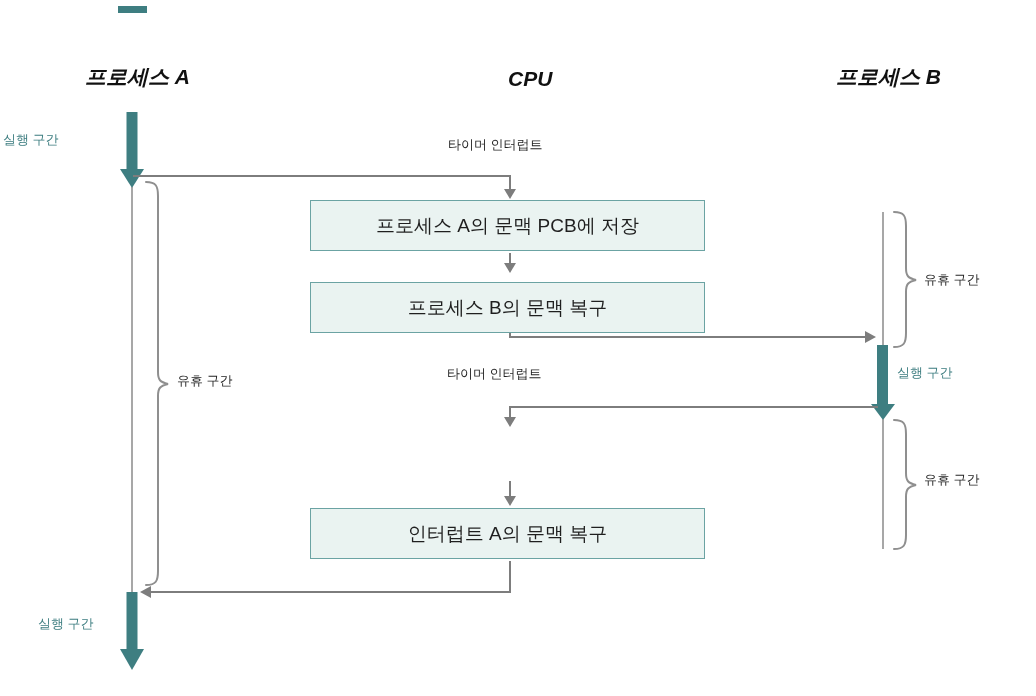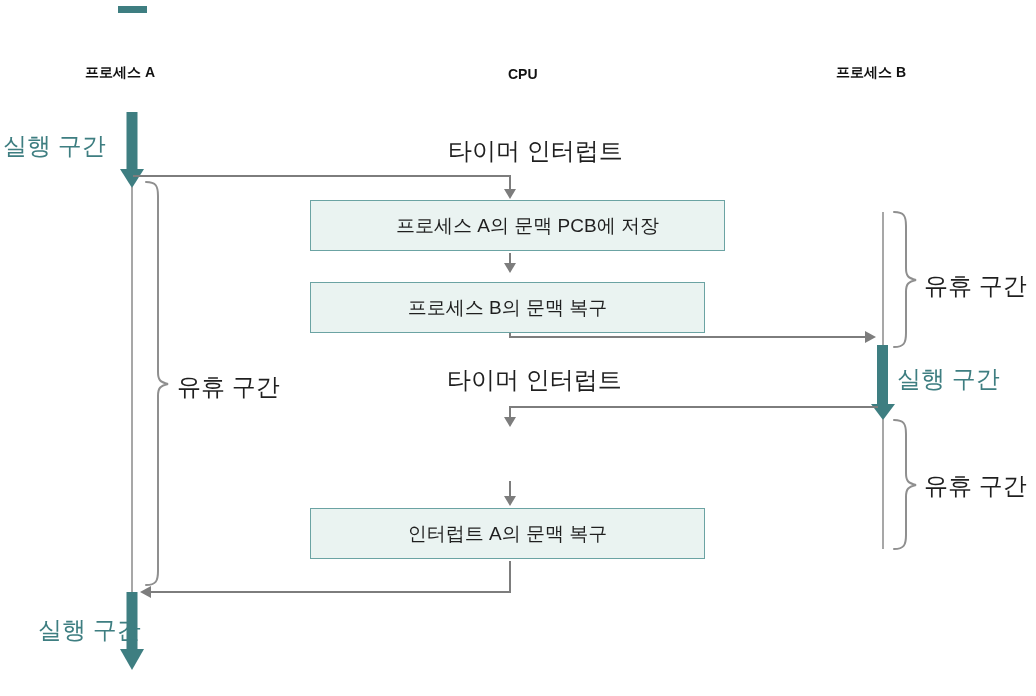--- a/index.html
+++ b/index.html
@@ -7,29 +7,30 @@
     position:relative;
     width:1036px;height:696px;
     background:#ffffff;
     font-family:"Liberation Sans", sans-serif;
     color:#1a1a1a;
     overflow:hidden;
   }
   .lbl{
     position:absolute;
     white-space:nowrap;
-    font-size:24px;
+    font-size:13px;
     font-weight:500;
     color:#1f1f1f;
     line-height:1.2;
   }
   .hdr{
-    font-size:14px;
+    font-size:21px;
     font-weight:600;
     color:#111111;
+    font-style:italic;
   }
   .teal{ color:#3E7E81; }
   .box{
     position:absolute;
     left:310px;
     width:393px;
     height:49px;
     background:#EAF3F1;
     border:1.5px solid #6BA3A3;
     display:flex;
@@ -114,17 +115,17 @@
 
   <div class="lbl teal" style="left:3px; top:132px;">실행 구간</div>
   <div class="lbl" style="left:448px; top:137px;">타이머 인터럽트</div>
   <div class="lbl" style="left:177px; top:373px;">유휴 구간</div>
   <div class="lbl" style="left:447px; top:366px;">타이머 인터럽트</div>
   <div class="lbl teal" style="left:897px; top:365px;">실행 구간</div>
   <div class="lbl" style="left:924px; top:272px;">유휴 구간</div>
   <div class="lbl" style="left:924px; top:472px;">유휴 구간</div>
   <div class="lbl teal" style="left:38px; top:616px;">실행 구간</div>
 
-  <div class="box" style="top:200px;padding-left:20px;">프로세스 A의 문맥 PCB에 저장</div>
+  <div class="box" style="top:200px;">프로세스 A의 문맥 PCB에 저장</div>
   <div class="box" style="top:274px;margin-top:8px;">프로세스 B의 문맥 복구</div>
   <div class="box" style="top:508px;">인터럽트 A의 문맥 복구</div>
 
 </div>
 
 </body></html>

